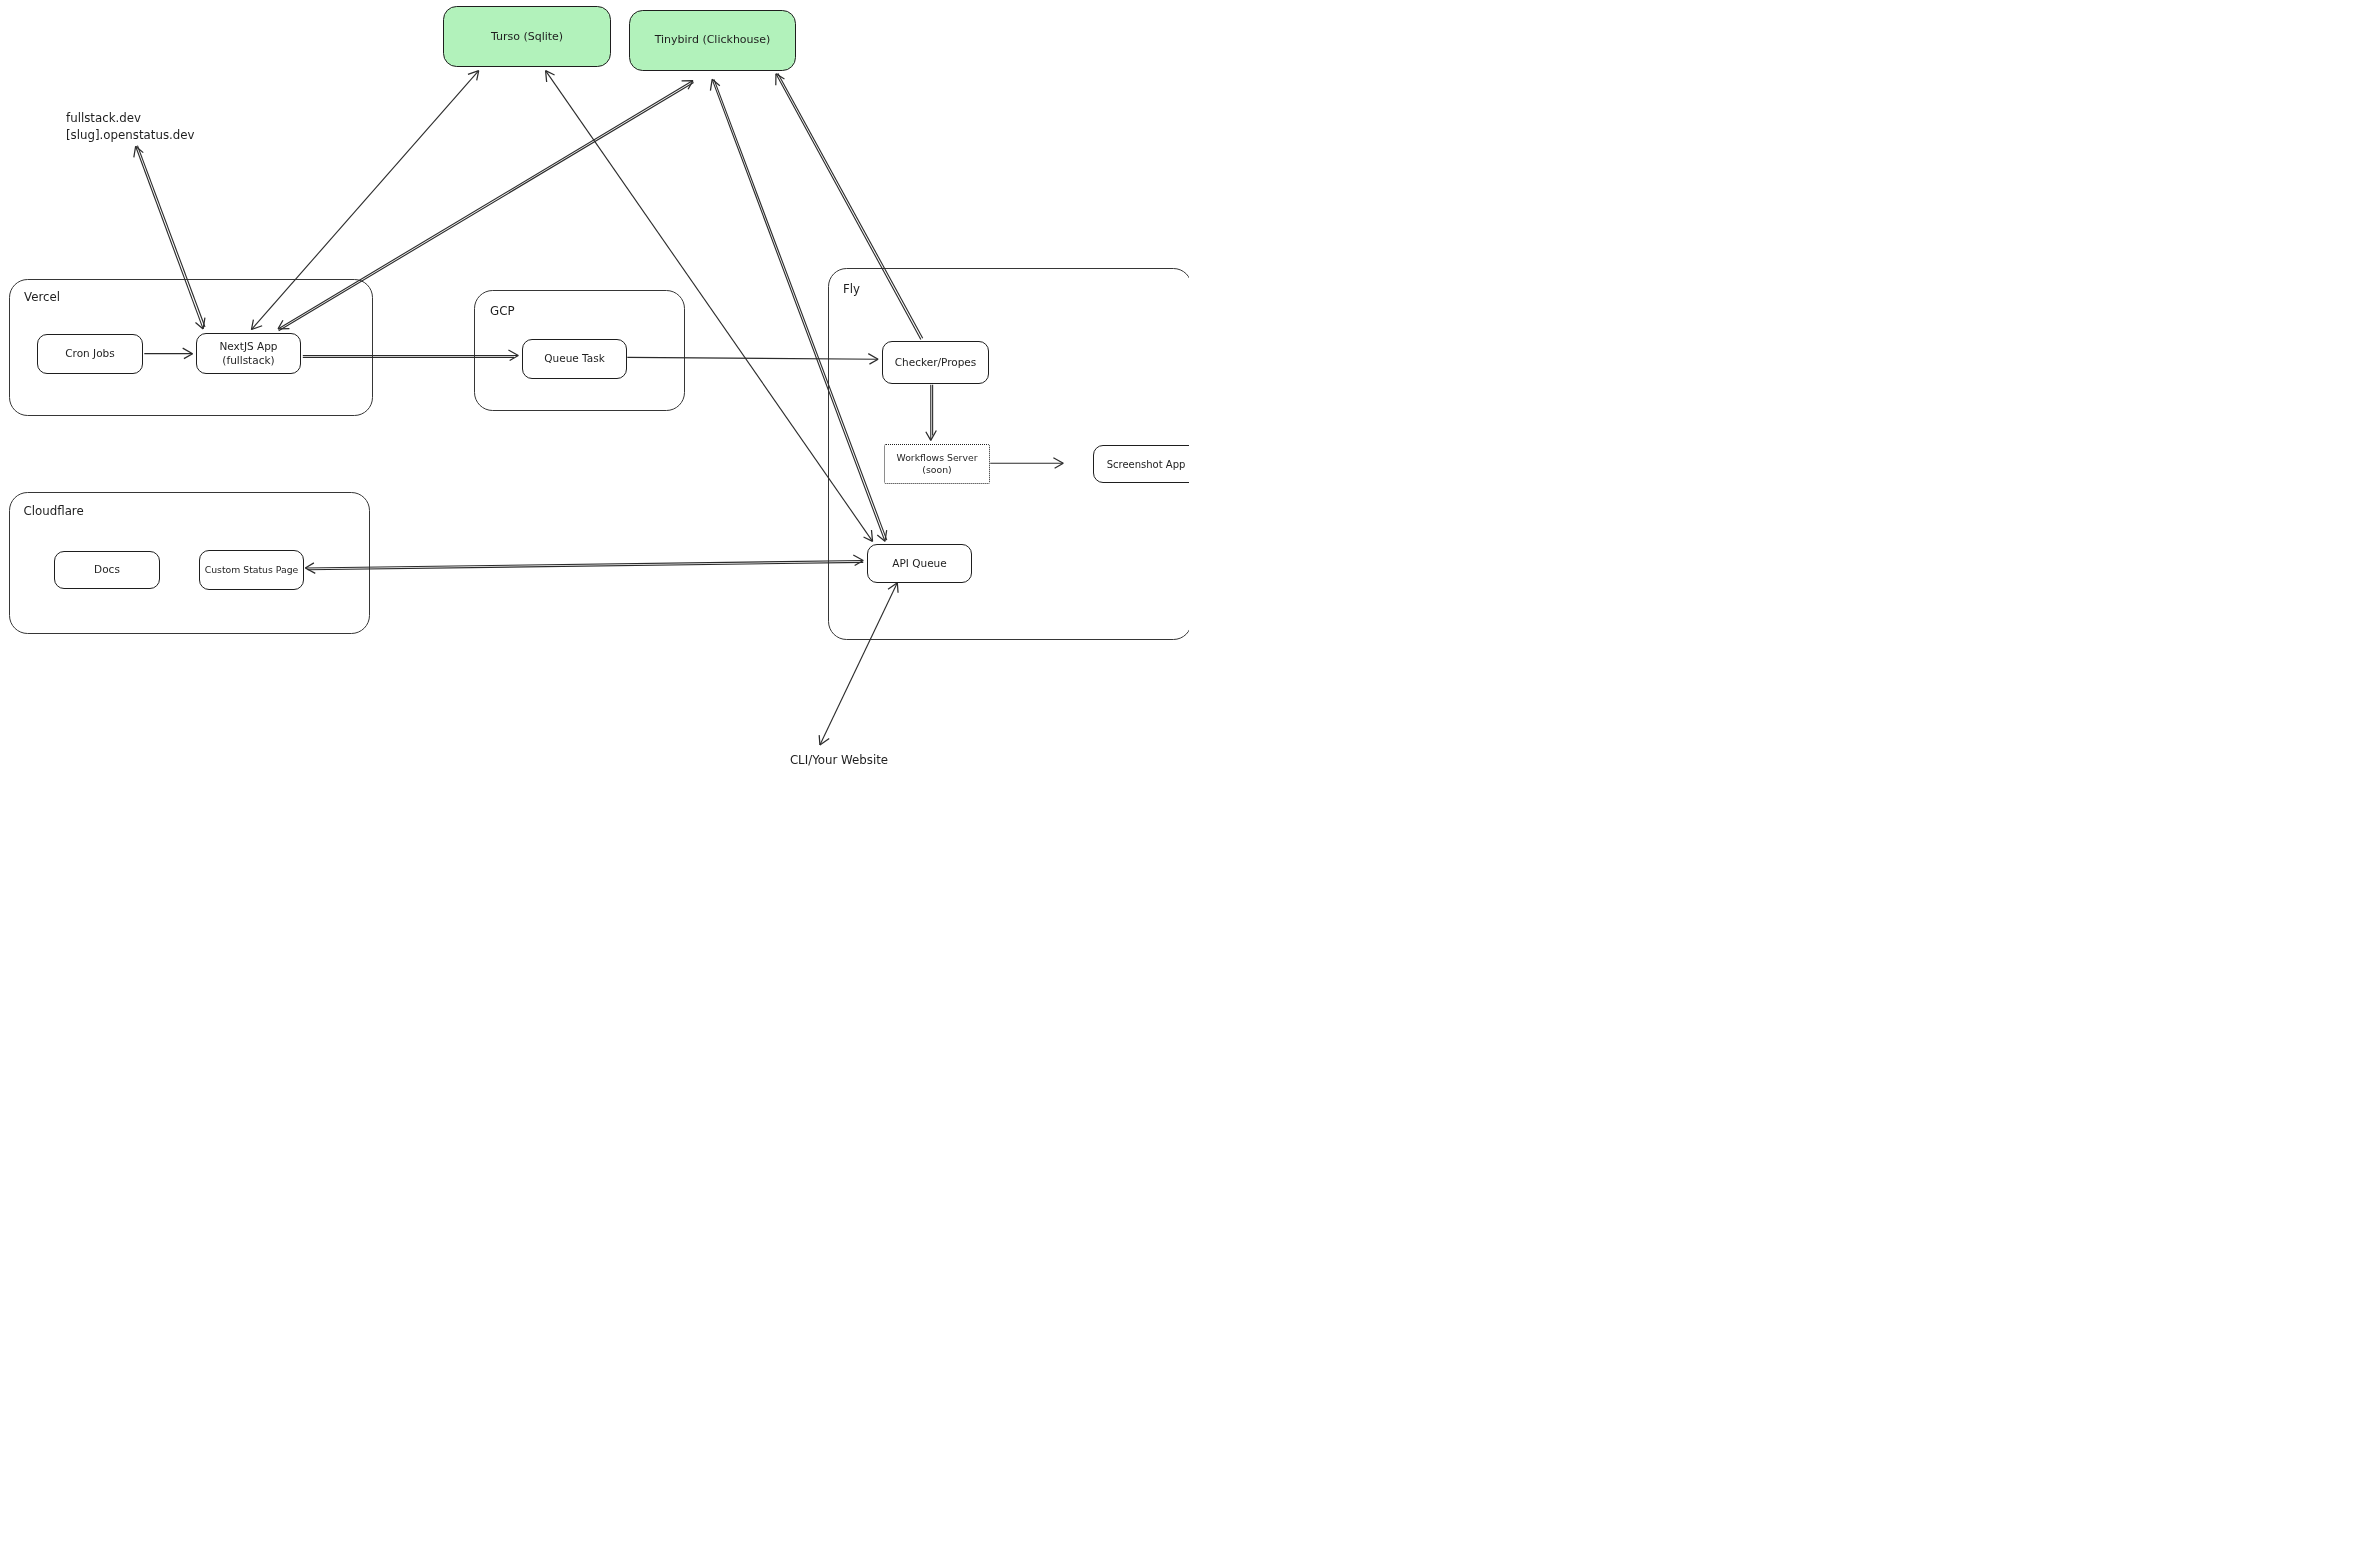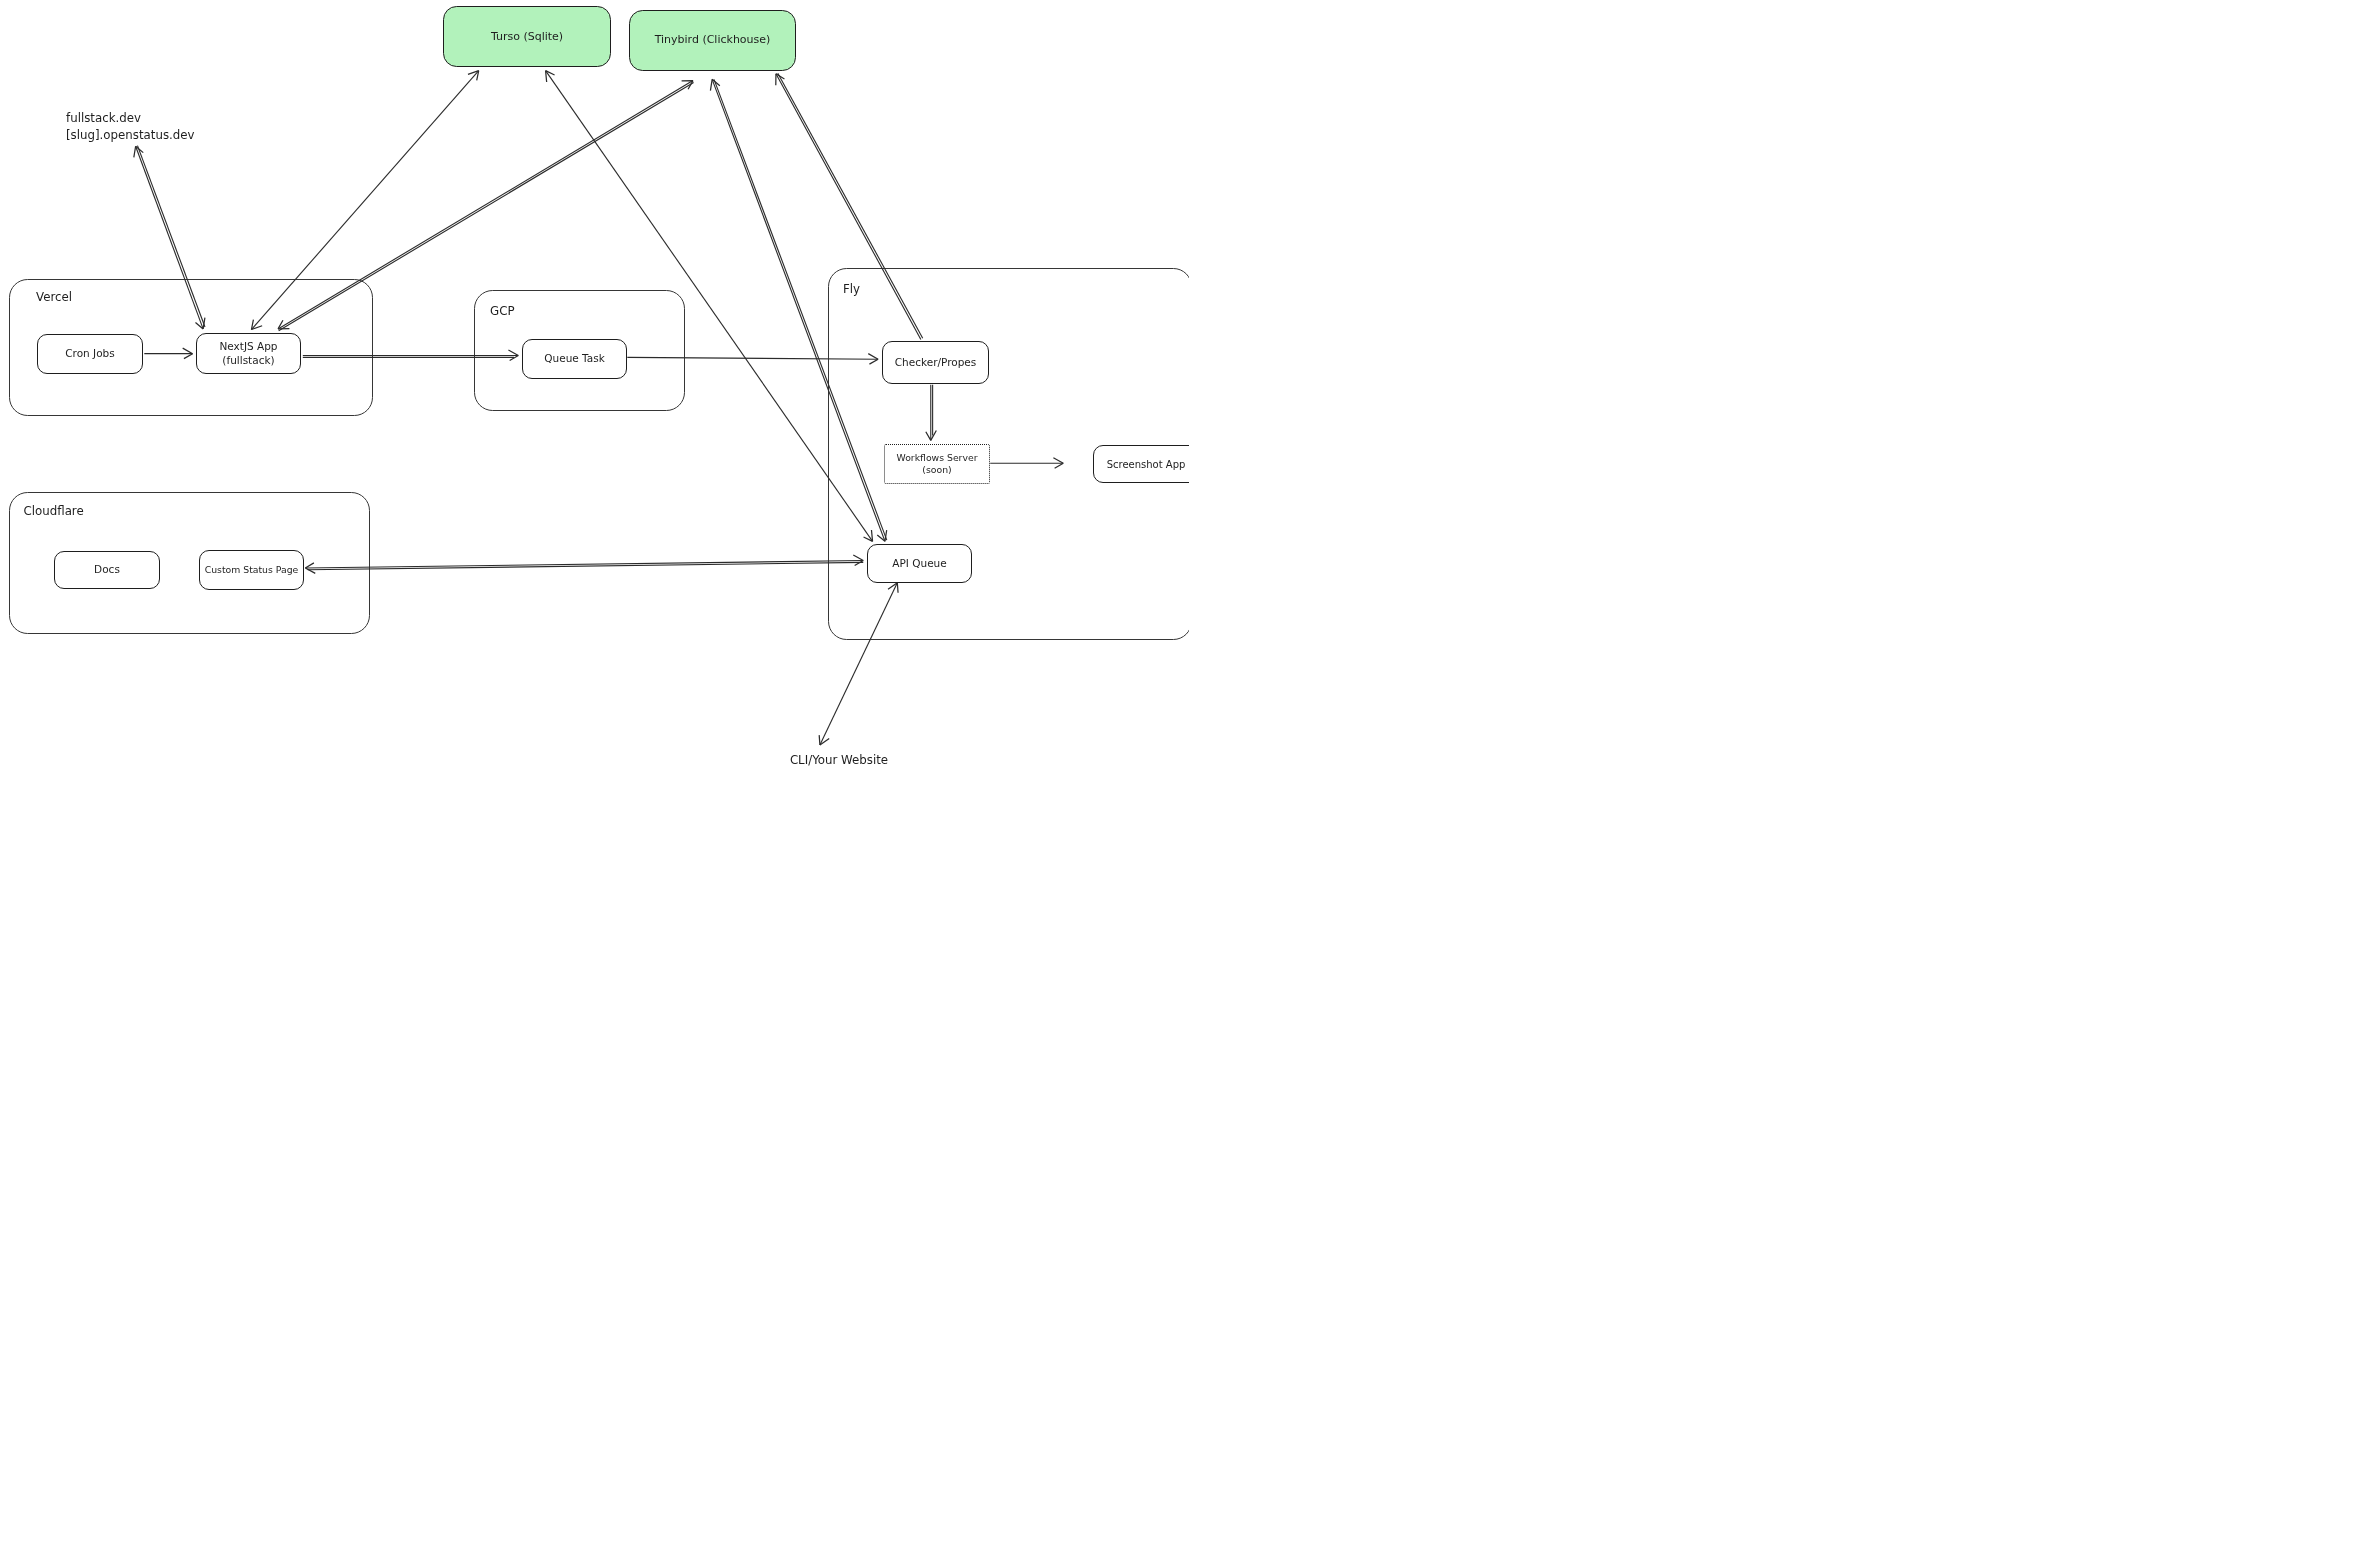--- a/index.html
+++ b/index.html
@@ -17,21 +17,21 @@
   svg.edges{position:absolute;left:0;top:0;z-index:2;}
   svg.edges line{stroke:#2b2b2b;stroke-width:1.8;fill:none;}
   .sub{font-size:inherit;}
 </style>
 </head>
 <body style="background: rgb(255, 255, 255);">
 
 <div id="canvas">
 
   <div class="container-box" style="left:8.7px;top:279px;width:362px;height:135px;"></div>
-  <div class="container-label" style="left:36px;top:290px;">Vercel</div>
+  <div class="container-label" style="left:24px;top:290px;">Vercel</div>
 
   <div class="container-box" style="left:474px;top:290px;width:209px;height:119px;"></div>
   <div class="container-label" style="left:490px;top:304px;">GCP</div>
 
   <div class="container-box" style="left:828px;top:268px;width:362px;height:370px;"></div>
   <div class="container-label" style="left:843px;top:282px;">Fly</div>
 
   <div class="container-box" style="left:8.7px;top:492px;width:359px;height:140px;"></div>
   <div class="container-label" style="left:23.5px;top:504px;">Cloudflare</div>
 

